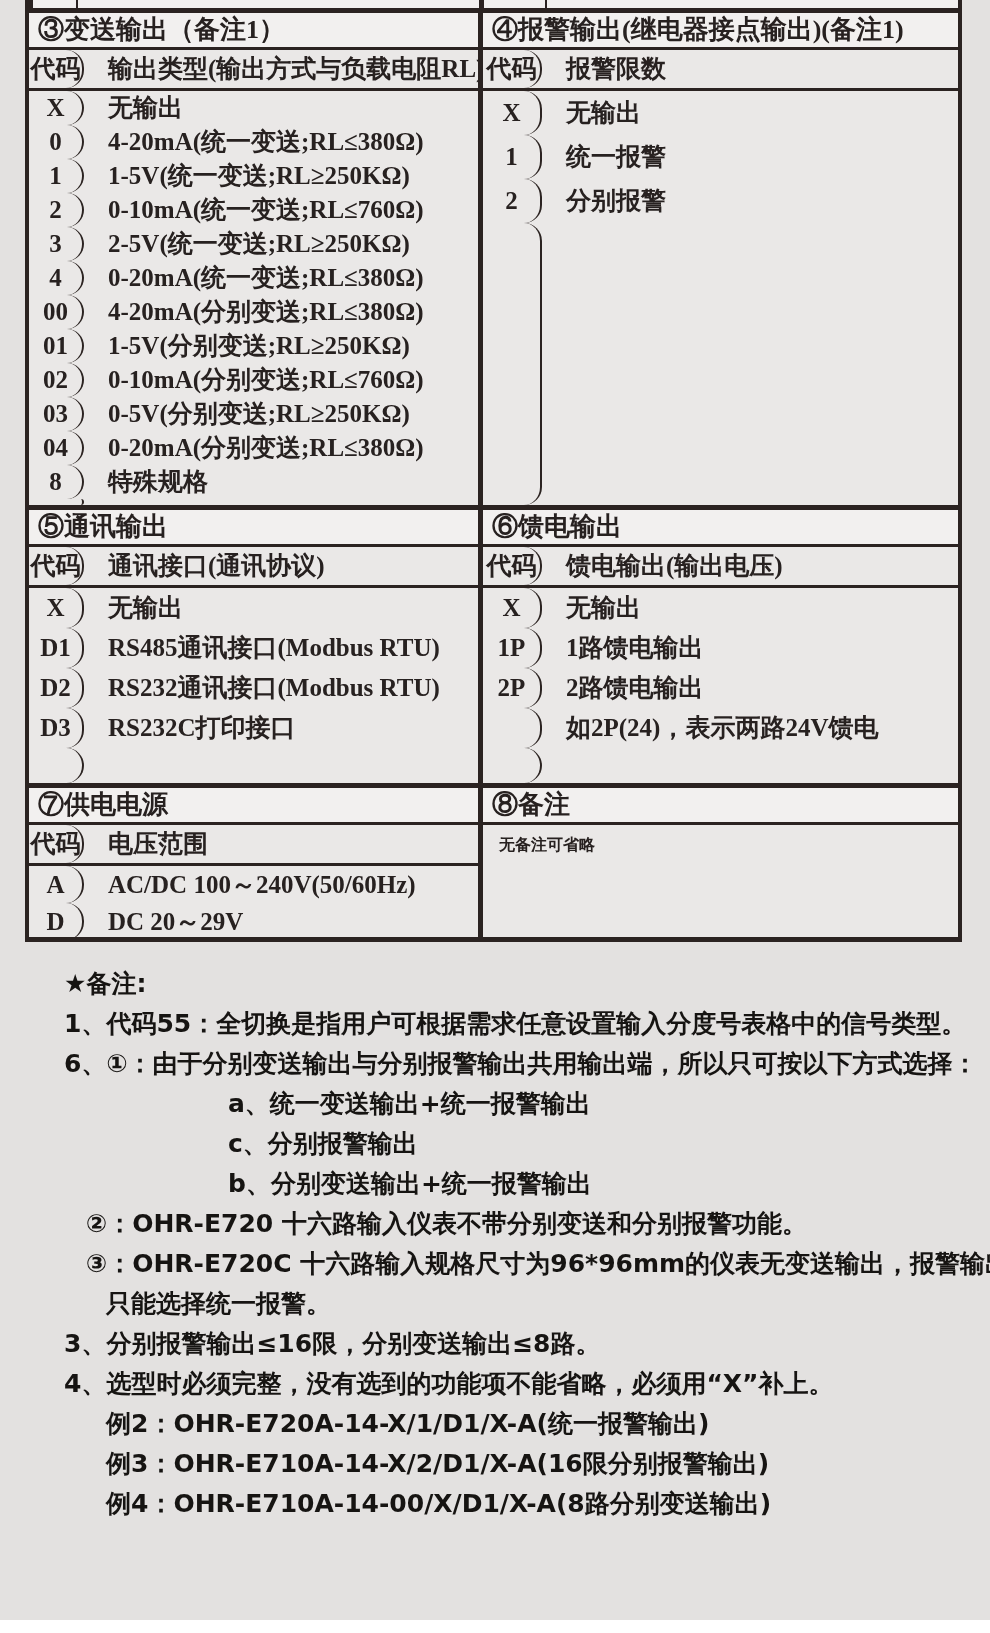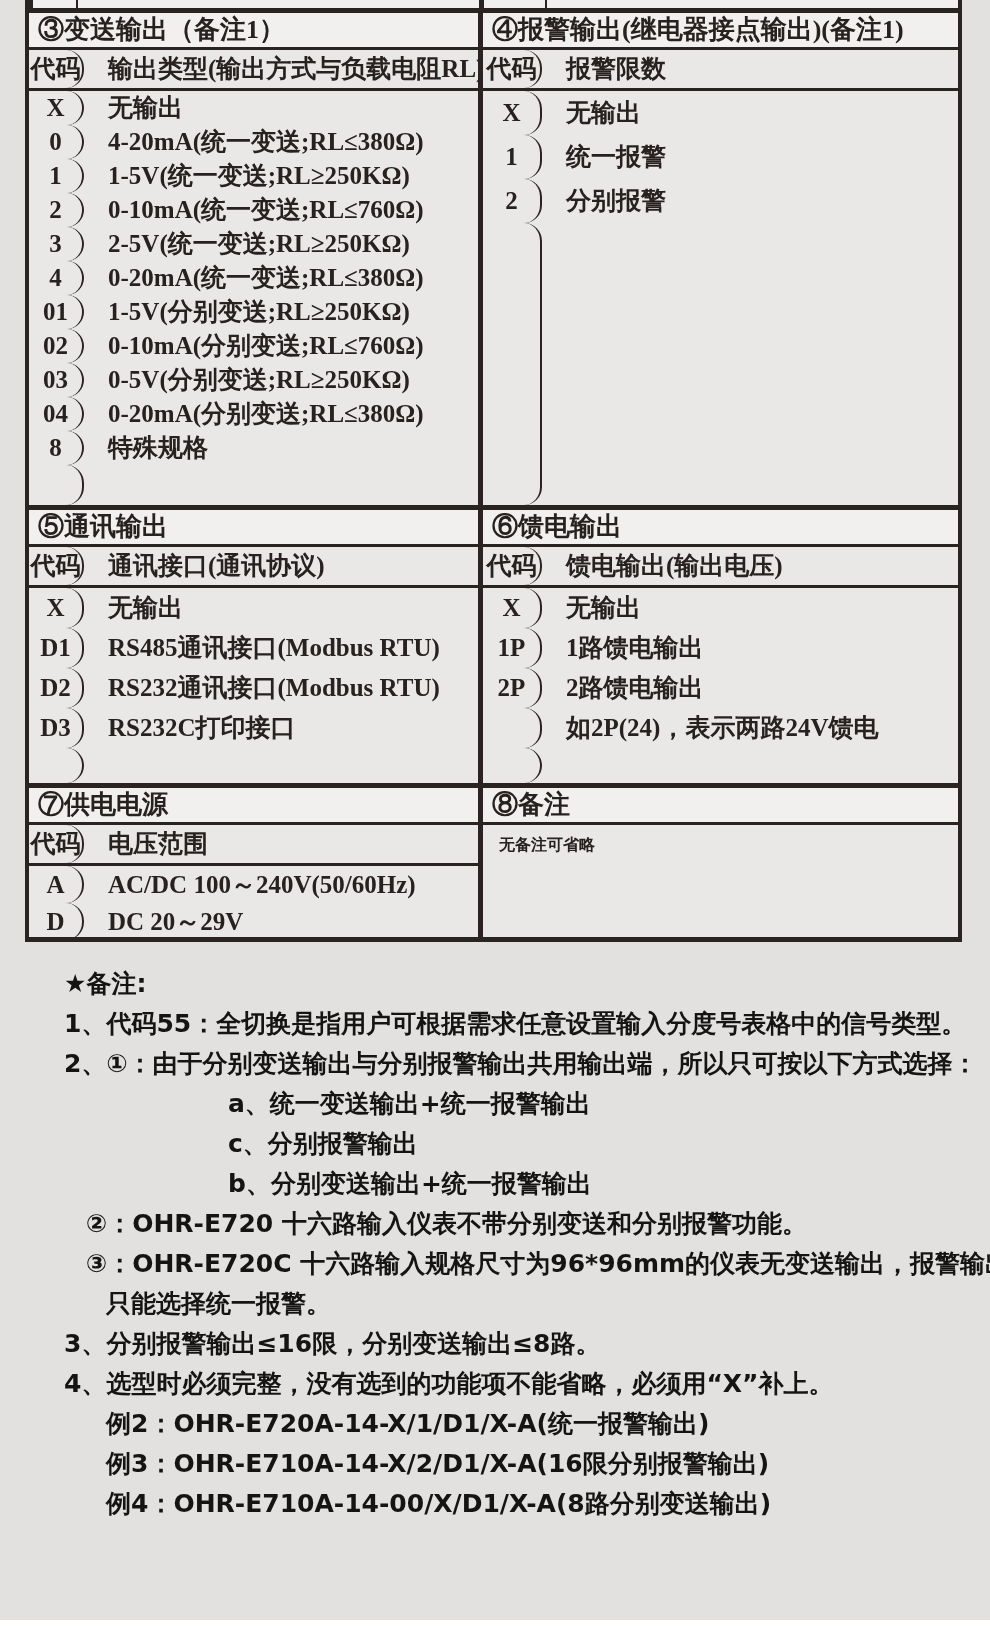--- a/index.html
+++ b/index.html
@@ -142,20 +142,24 @@
             <div class="row">
               <span class="code">3</span>
               <span class="desc">2-5V(统一变送;RL≥250KΩ)</span>
             </div>
 
             <div class="row">
               <span class="code">4</span>
               <span class="desc">0-20mA(统一变送;RL≤380Ω)</span>
             </div>
 
+            <div class="row">
+              <span class="code">00</span>
+              <span class="desc">4-20mA(分别变送;RL≤380Ω)</span>
+            </div>
 
             <div class="row">
               <span class="code">01</span>
               <span class="desc">1-5V(分别变送;RL≥250KΩ)</span>
             </div>
 
             <div class="row">
               <span class="code">02</span>
               <span class="desc">0-10mA(分别变送;RL≤760Ω)</span>
             </div>
@@ -306,21 +310,21 @@
       <div class="tbl right">
         <div class="tbl-title">⑧备注</div>
         <div class="remark-body">无备注可省略</div>
       </div>
     </div>
   </div>
 
   <div class="notes">
     <div class="note-line indent-1">★备注:</div>
     <div class="note-line indent-1">1、代码55：全切换是指用户可根据需求任意设置输入分度号表格中的信号类型。</div>
-    <div class="note-line indent-1">2、①：由于分别变送输出与分别报警输出共用输出端，所以只可按以下方式选择：</div>
+    <div class="note-line indent-1">6、①：由于分别变送输出与分别报警输出共用输出端，所以只可按以下方式选择：</div>
     <div class="note-line indent-3">a、统一变送输出+统一报警输出</div>
     <div class="note-line indent-3">c、分别报警输出</div>
     <div class="note-line indent-3">b、分别变送输出+统一报警输出</div>
     <div class="note-line indent-2a">②：OHR-E720 十六路输入仪表不带分别变送和分别报警功能。</div>
     <div class="note-line indent-2a">③：OHR-E720C 十六路输入规格尺寸为96*96mm的仪表无变送输出，报警输出</div>
     <div class="note-line indent-2b">只能选择统一报警。</div>
     <div class="note-line indent-1">3、分别报警输出≤16限，分别变送输出≤8路。</div>
     <div class="note-line indent-1">4、选型时必须完整，没有选到的功能项不能省略，必须用“X”补上。</div>
     <div class="note-line indent-2b">例2：OHR-E720A-14-X/1/D1/X-A(统一报警输出)</div>
     <div class="note-line indent-2b">例3：OHR-E710A-14-X/2/D1/X-A(16限分别报警输出)</div>

